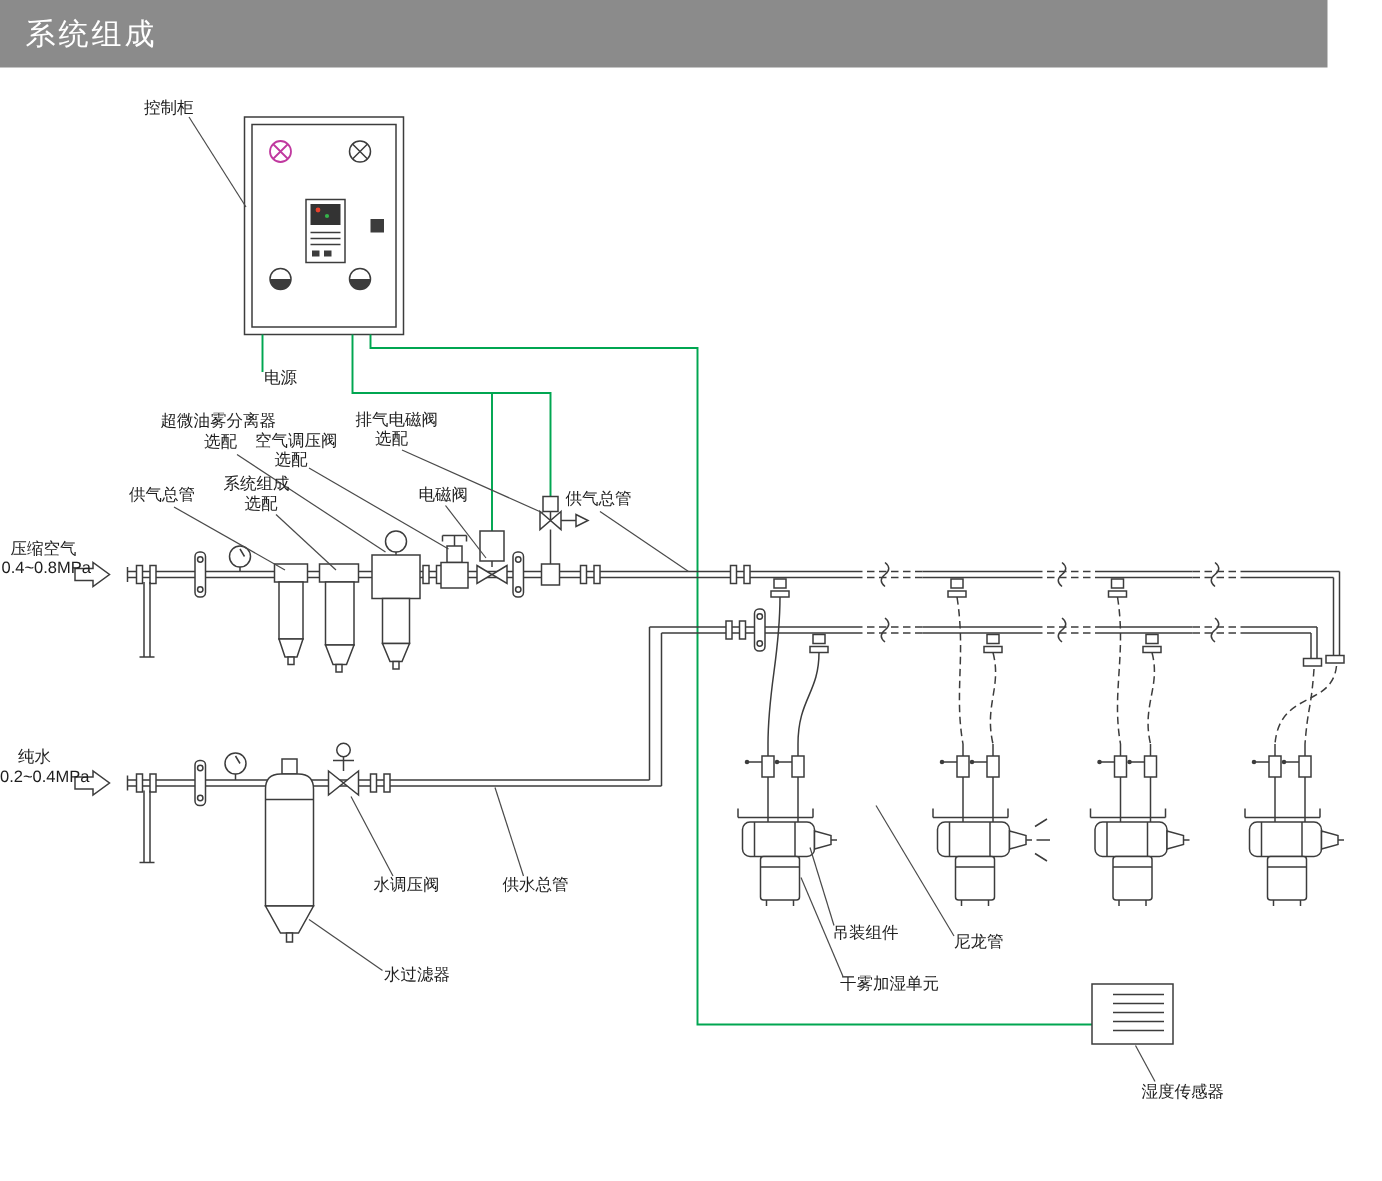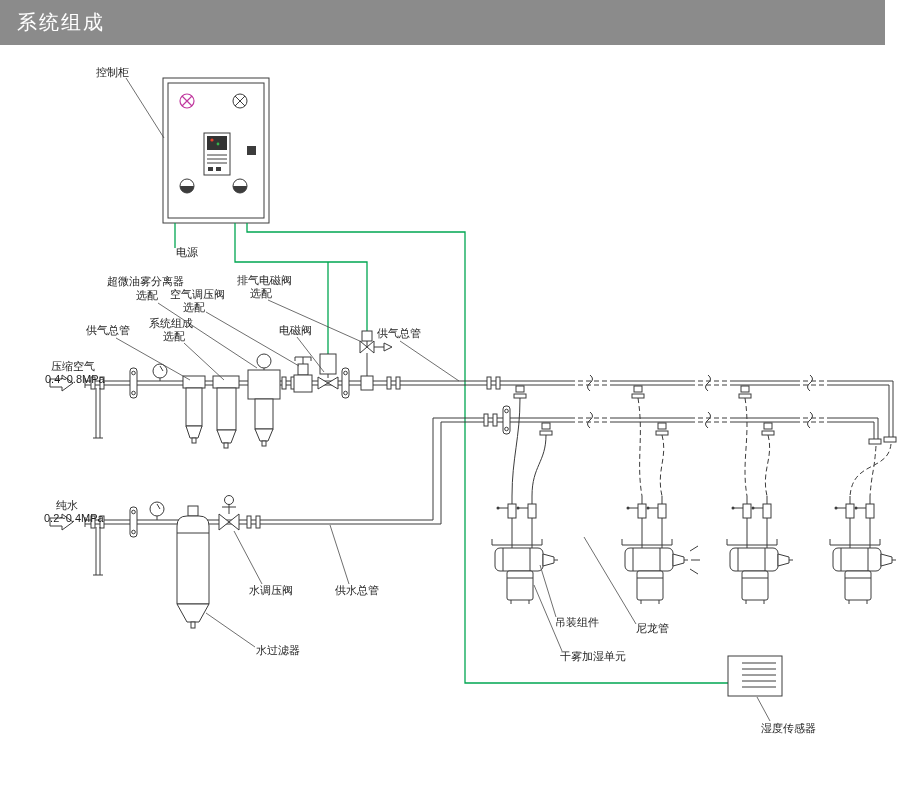--- a/index.html
+++ b/index.html
@@ -4,21 +4,21 @@
 <style>
   * { margin:0; padding:0; box-sizing:border-box; }
   html,body { background:#fff; }
   body { font-family:"Liberation Sans","DejaVu Sans",sans-serif; }
   .page { position:relative; width:921px; height:787px; background:#ffffff; overflow:hidden; }
   .header { position:absolute; left:0; top:0; width:885px; height:45px; background:#8b8b8b; display:flex; align-items:center; padding-left:17px; }
   .header-title { color:#ffffff; font-size:20px; letter-spacing:2px; }
   .diagram-svg { position:absolute; left:0; top:0; }
   .lbl { position:absolute; font-size:11px; line-height:13px; color:#1d1d1d; white-space:nowrap;
          text-underline-offset:2px; }
-  .lbl.nl { text-decoration:none;margin-left:44px; }
+  .lbl.nl { text-decoration:none; }
   
   .ln  { stroke:#3c3c3c; fill:none; stroke-width:1; }
   .fw  { fill:#ffffff; stroke:#3c3c3c; stroke-width:1; }
   .fd  { fill:#3c3c3c; stroke:none; }
   .dsh { stroke:#3c3c3c; fill:none; stroke-width:1; stroke-dasharray:5 3; }
   .wire{ stroke:#00a651; fill:none; stroke-width:1.3; }
   .ldr { stroke:#4a4a4a; fill:none; stroke-width:0.8; }
   .mag { stroke:#c0399f; fill:none; stroke-width:1.2; }
 </style>
 </head>

